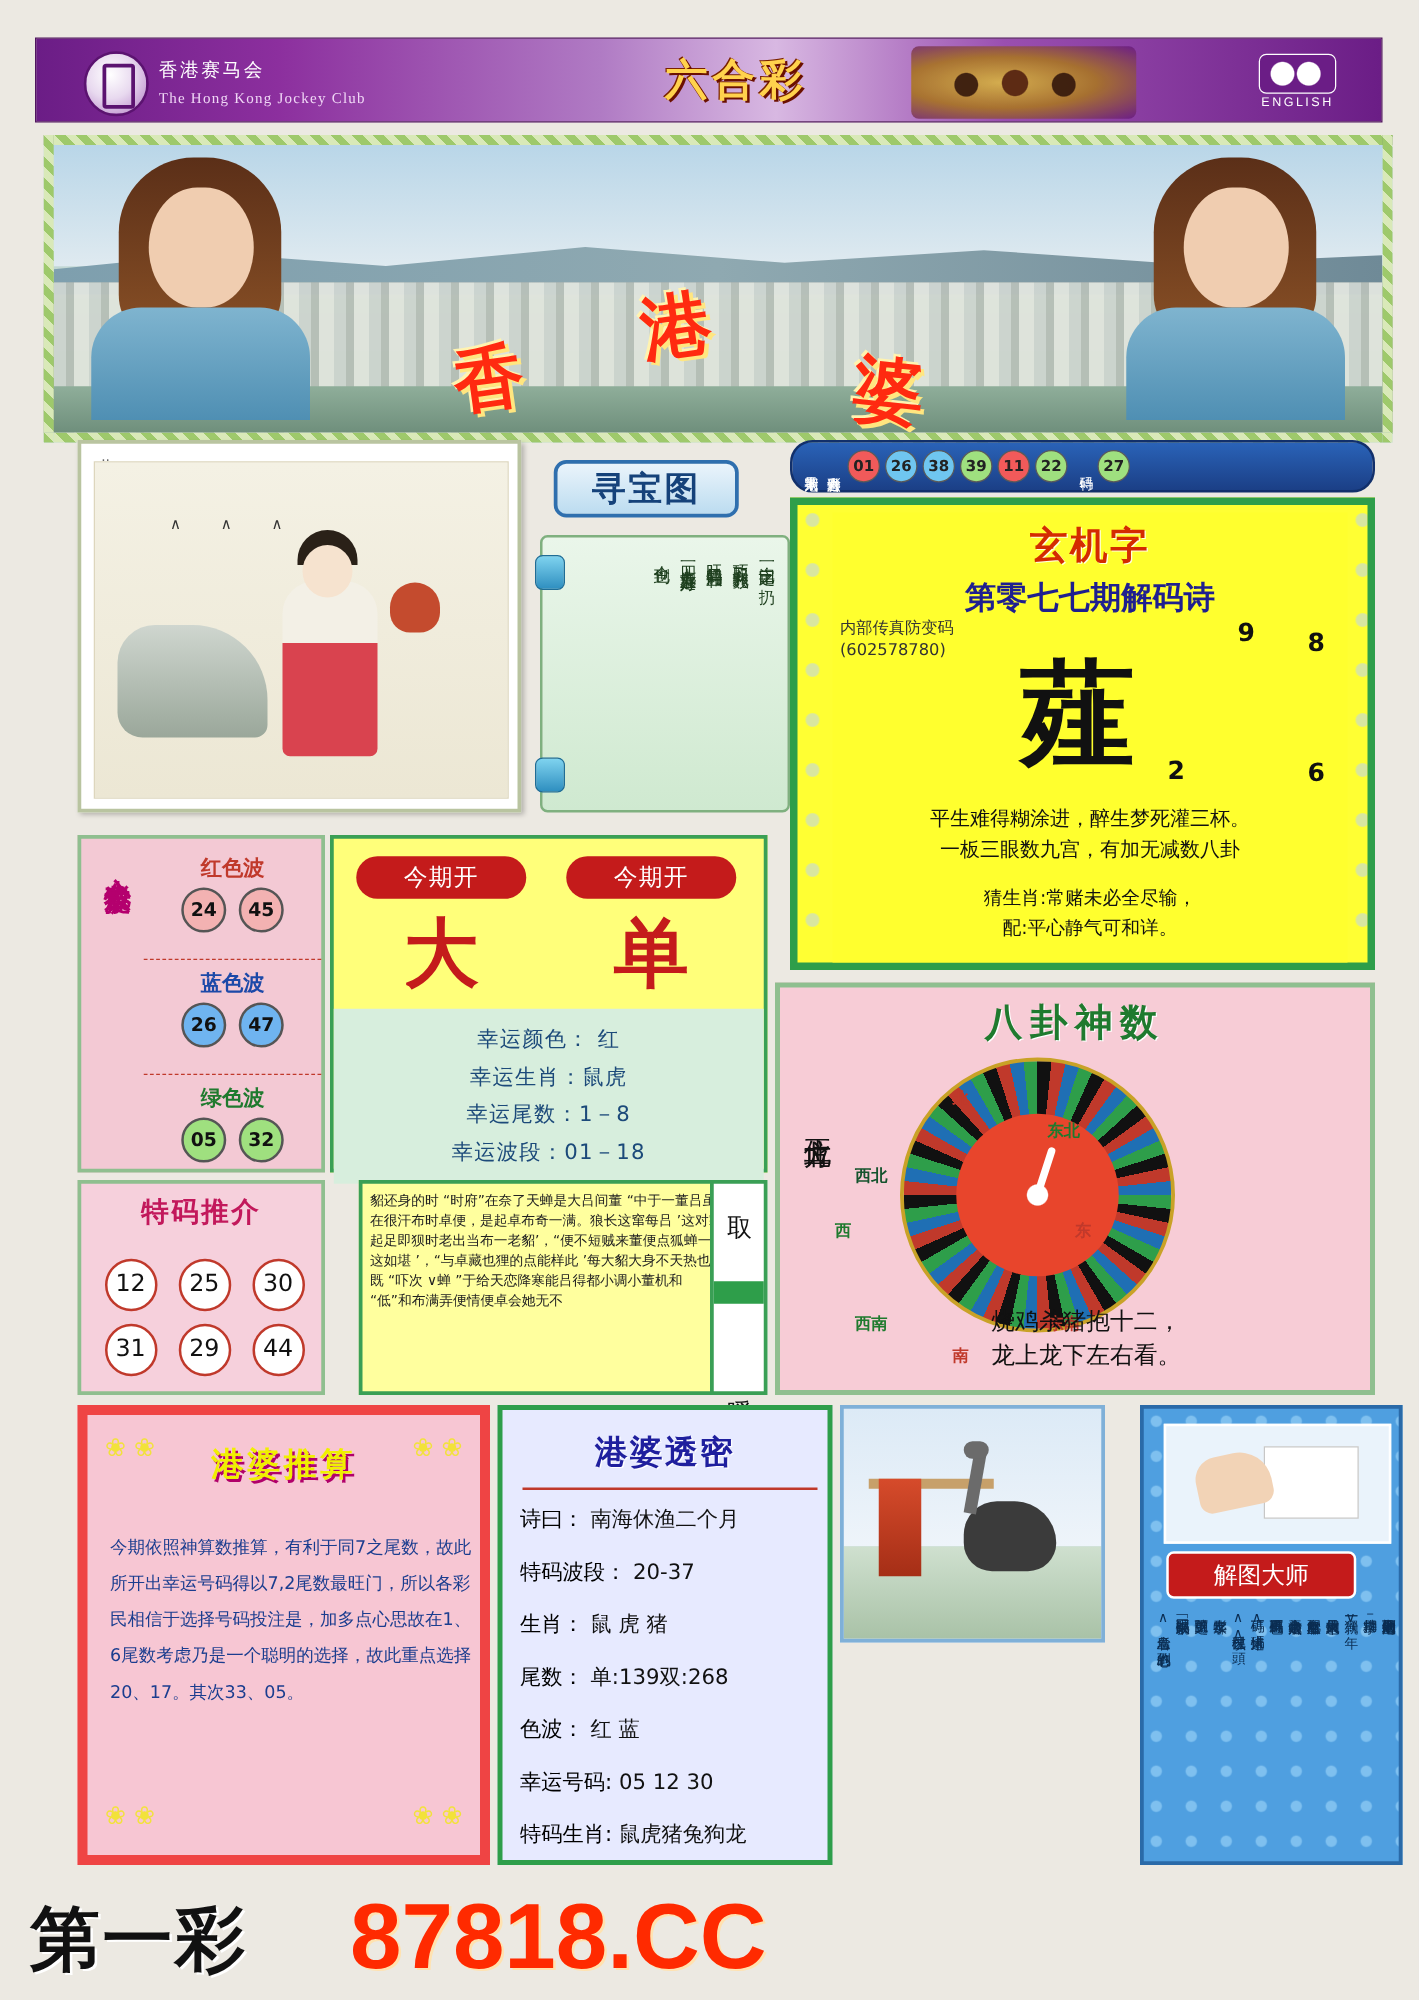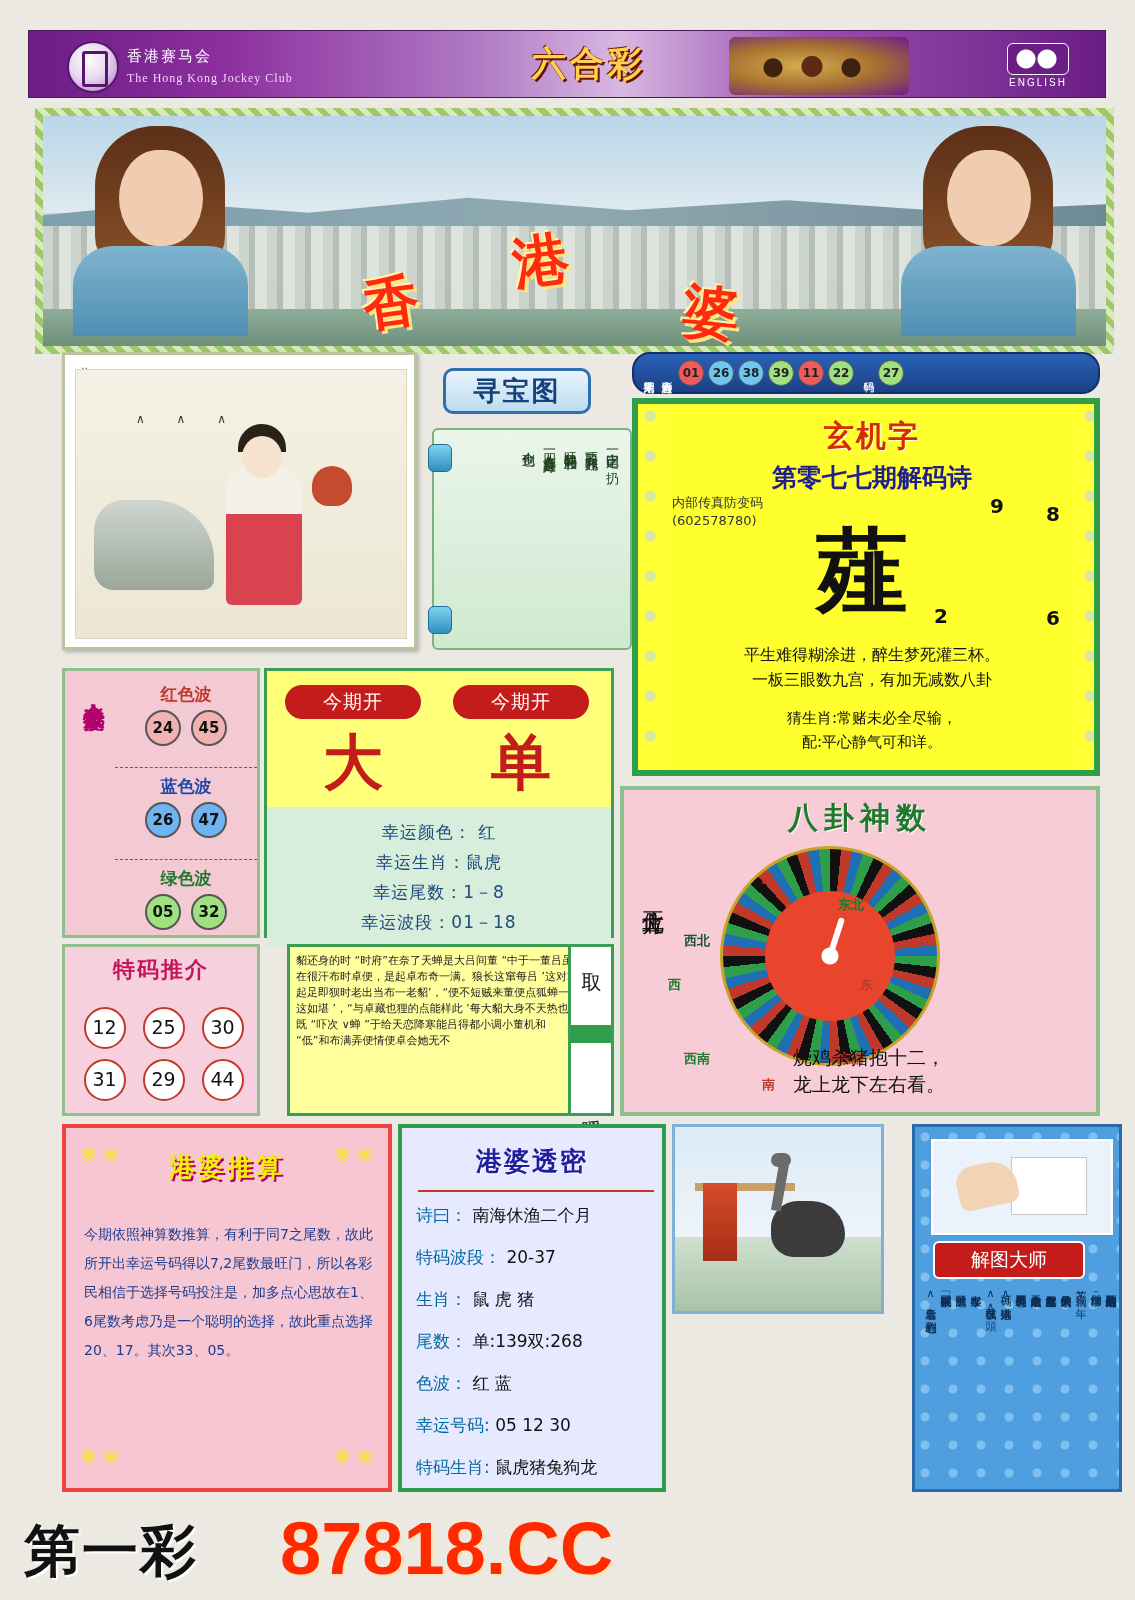--- a/index.html
+++ b/index.html
@@ -179,34 +179,34 @@
       repeating-conic-gradient(#111 0 6deg,#c0392b 6deg 12deg,#1f6fb4 12deg 18deg,#2e9e4a 18deg 24deg);
     border:3px solid #c9a227;}
   .wheel:after{content:"";position:absolute;left:50%;top:50%;width:6px;height:46px;margin:-40px 0 0 -3px;
     background:#fff;transform-origin:50% 86%;transform:rotate(18deg);border-radius:3px;}
   .wheel-in{position:absolute;left:42px;top:42px;width:130px;height:130px;border-radius:50%;
     background:radial-gradient(circle,#ffffff 0 8px,#e8452c 9px 100%);}
   .dirlabel{position:absolute;font-size:13px;font-weight:bold;}
   .bagua .note{position:absolute;left:30px;bottom:14px;width:430px;text-align:center;font-size:19px;color:#111;line-height:27px;}
 
   
-  .tuisuan{left:62px;top:1124px;width:330px;height:368px;background:#f7c6d3;border:4px solid #ef4444;}
+  .tuisuan{left:62px;top:1124px;width:330px;height:368px;background:#f7c6d3;border:8px solid #ef4444;}
   .ts-title{text-align:center;font-size:26px;font-weight:bold;color:#f0f000;margin-top:22px;letter-spacing:3px;
     text-shadow:2px 2px 0 #b1006a;}
   .ts-body{position:absolute;left:18px;top:92px;width:292px;font-size:14px;color:#1b3d8f;line-height:29px;}
   .flower{position:absolute;width:40px;height:34px;}
   .flower:before{content:"❀ ❀";color:#f2e23a;font-size:20px;}
 
   
   .toumi{left:398px;top:1124px;width:268px;height:368px;background:#e7eaff;border:4px solid #2e9e4a;}
   .tm-title{text-align:center;font-size:26px;font-weight:bold;color:#1f1f9e;margin-top:16px;letter-spacing:2px;
     text-shadow:1px 1px 0 #fff;}
   .tm-rule{position:absolute;left:16px;top:62px;width:236px;border-top:2px solid #c0392b;}
   .tm-row{position:absolute;left:14px;width:244px;font-size:17px;color:#111;}
-  .tm-k{color:#0369a1;}
+  .tm-k{color:#000000;}
   .tm-v{color:#111;}
 
   
   .ostrich{left:672px;top:1124px;width:212px;height:190px;background:#cfe3f5;border:3px solid #7fb0d8;overflow:hidden;}
   .os-sky{position:absolute;left:0;top:0;width:100%;height:60%;background:linear-gradient(#dceaf6,#eef4fa);}
   .os-ground{position:absolute;left:0;bottom:0;width:100%;height:40%;background:linear-gradient(#cfe0cf,#a9c2a7);}
   .os-body{position:absolute;left:96px;top:74px;width:74px;height:56px;border-radius:40px 50px 34px 34px;background:#3b3b3b;}
   .os-neck{position:absolute;left:100px;top:36px;width:10px;height:48px;background:#6b6b6b;transform:rotate(10deg);}
   .os-head{position:absolute;left:96px;top:26px;width:20px;height:14px;border-radius:8px;background:#6b6b6b;}
   .os-post{position:absolute;left:28px;top:56px;width:34px;height:78px;background:linear-gradient(#d64b2b,#a52e16);}

